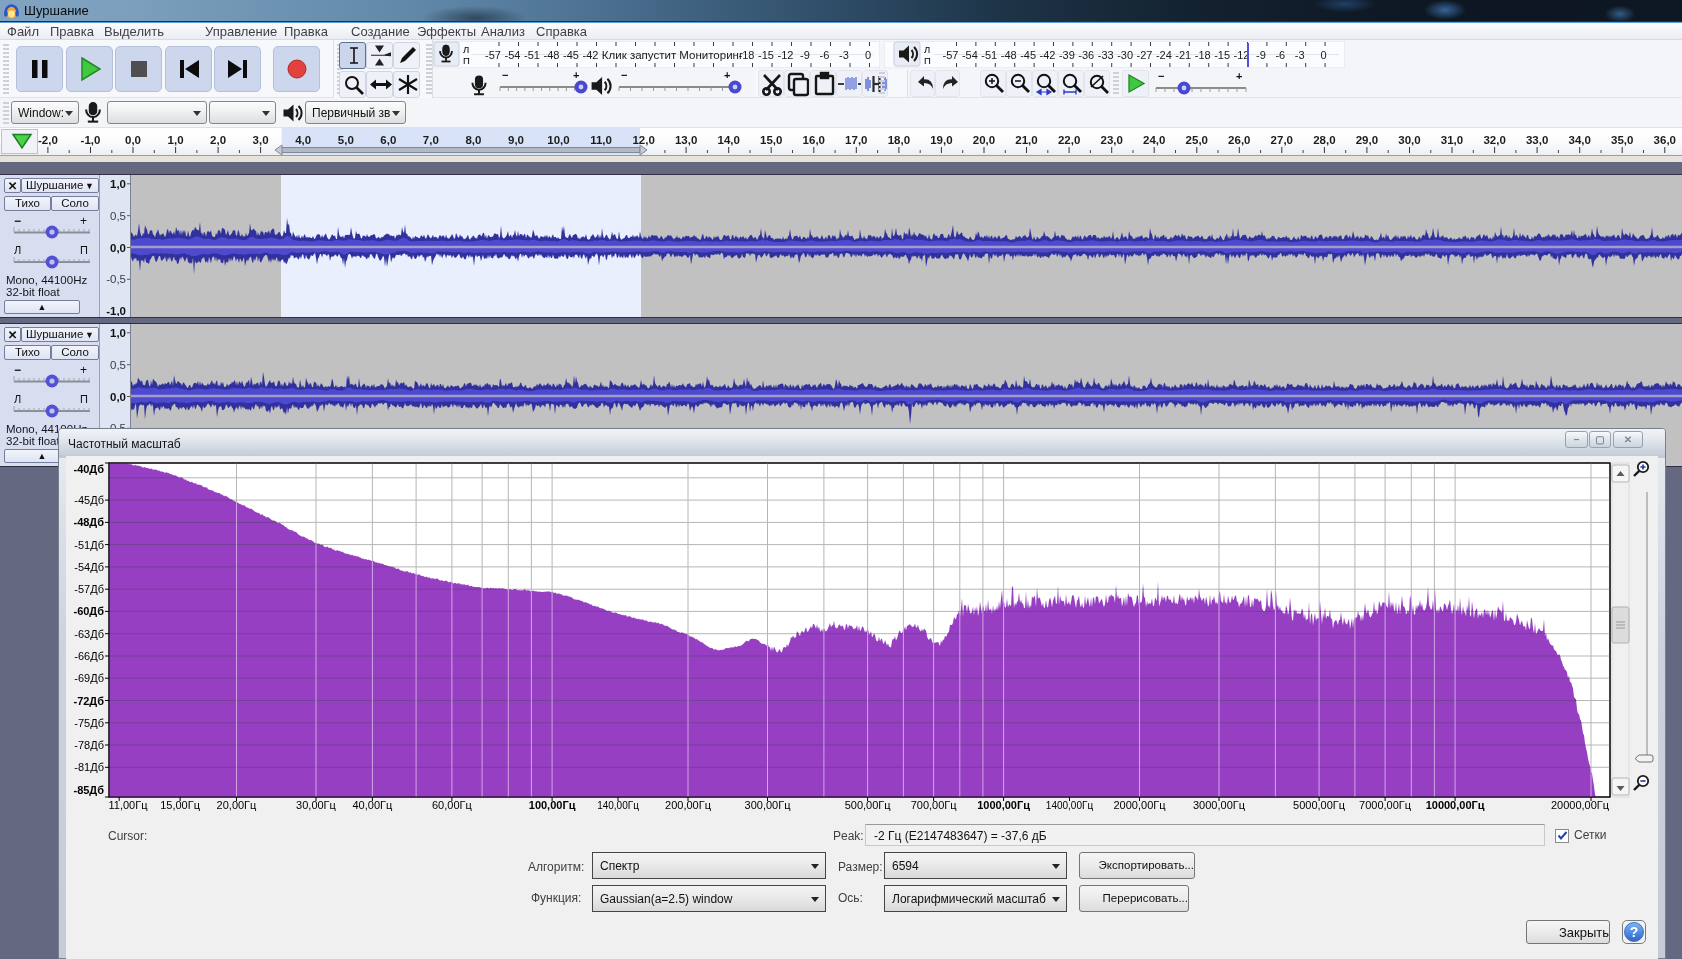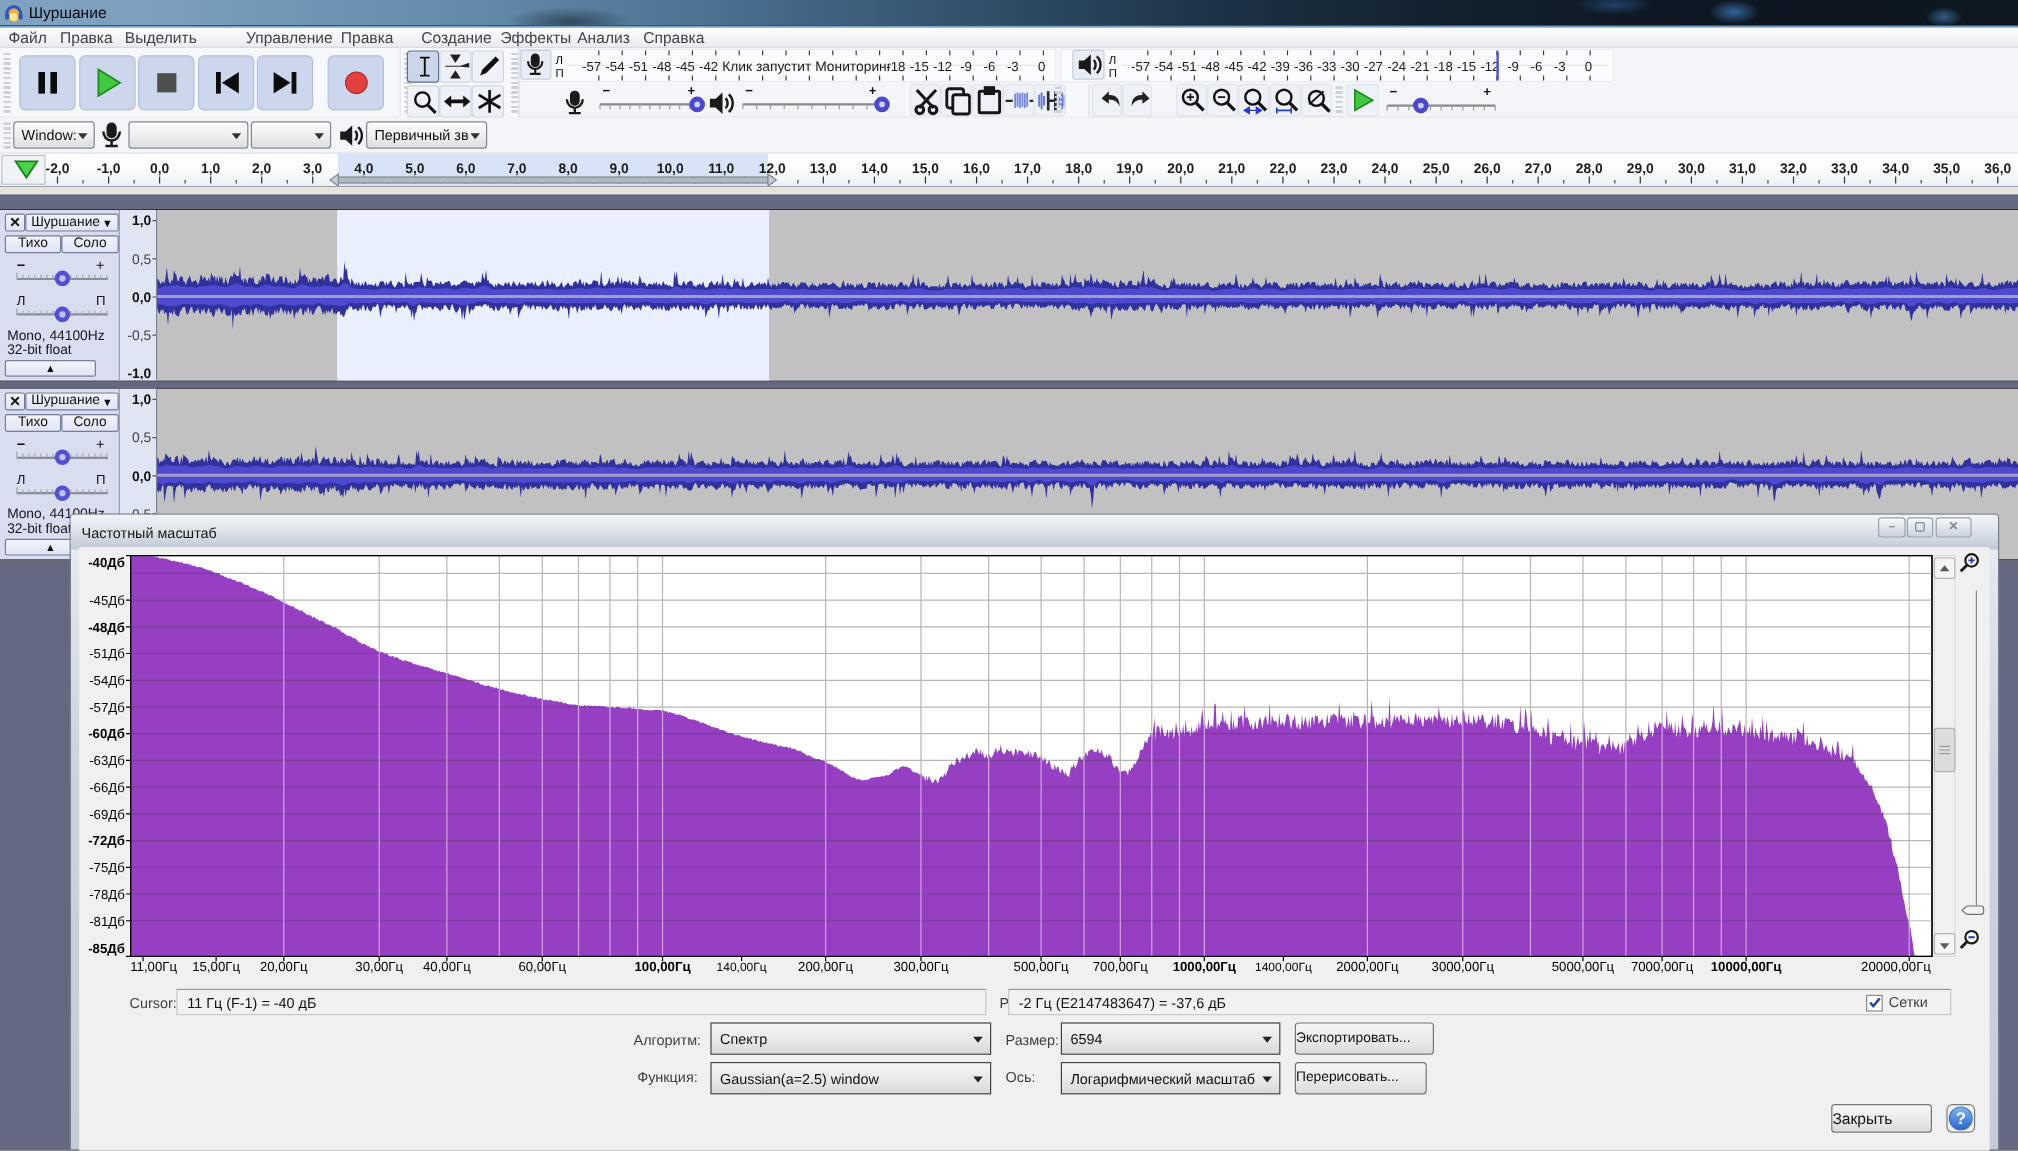--- a/index.html
+++ b/index.html
@@ -27,21 +27,21 @@
 .truler{left:100px;top:0;width:31px;height:142px;background:#e0e5f4;border-right:1px solid #7d8194}
 .tbtn2{background:linear-gradient(180deg,#f2f4fb,#dfe4f4);border:1px solid #767e9b;border-radius:2px;font-size:11.5px;color:#111;text-align:center}
 #dialog{left:58px;top:428px;width:1608px;height:531px;background:linear-gradient(180deg,#edf0f4 0%,#dde2e9 15%,#ccd3de 40%,#c5ccd8 100%);border:1px solid #767f8d;border-radius:4px 4px 0 0;box-shadow:inset 0 1px 0 #f6f8fa}
 #dlgtitle{left:68px;top:437px;font-size:12px;color:#15161a}
 .winbtn{top:431px;height:17px;background:linear-gradient(180deg,#f8fafc,#dfe5ec 50%,#ccd4de);border:1px solid #98a2ae;border-radius:3px;color:#7c8894;font-size:10px;text-align:center;line-height:15px;font-weight:bold}
 #dlgclient{left:66px;top:456px;width:1592px;height:503px;background:#f0f0f0}
 .lbl{font-size:12px;color:#404040;white-space:nowrap}
 .tbox{background:#f1f1f1;border:1px solid #c9c9c9;border-top-color:#9a9a9a;font-size:12px;color:#111;padding:3.5px 0 0 8px;white-space:nowrap}
 .cbo{background:linear-gradient(180deg,#f4f4f4,#e9e9e9 50%,#d8d9da);border:1px solid #454545;font-size:12px;color:#111;padding:5.5px 16px 0 7px;white-space:nowrap;overflow:hidden}
 .cbo:after{content:"";position:absolute;right:6px;top:11px;border:4.5px solid transparent;border-top:5.5px solid #222}
-.pbtn{background:linear-gradient(180deg,#f6f6f6,#ebebeb 50%,#dcdcdc);border:1px solid #757575;border-radius:3px;font-size:11.5px;color:#111;text-align:left;padding-top:3.5px}
+.pbtn{background:linear-gradient(180deg,#f6f6f6,#ebebeb 50%,#dcdcdc);border:1px solid #757575;border-radius:3px;font-size:11.5px;color:#111;text-align:right;padding-top:3.5px}
 </style></head><body>
 <div id="app">
     <div id="titlebar"></div>
     <svg style="left:3px;top:3px" width="17" height="17">
       <circle cx="8.5" cy="9.5" r="6" fill="#f4a73c"></circle>
       <circle cx="8.5" cy="11" r="3.4" fill="#fde68c"></circle>
       <path d="M2.5 9.5 a6 7 0 0 1 12 0" stroke="#2b57c0" stroke-width="2.6" fill="none"></path>
       <rect x="1.2" y="8" width="3.4" height="5.5" rx="1.5" fill="#2b57c0"></rect>
       <rect x="12.4" y="8" width="3.4" height="5.5" rx="1.5" fill="#2b57c0"></rect>
     </svg>
@@ -839,23 +839,22 @@
       <circle cx="1577" cy="9" r="5.2" fill="#fff" stroke="#1a1a1a" stroke-width="1.8"></circle>
       <line x1="1573.2" y1="12.8" x2="1568" y2="18" stroke="#1a1a1a" stroke-width="2.4"></line>
       <path d="M1574.4 9h5.2 M1577 6.4v5.2" stroke="#2233bb" stroke-width="1.6" fill="none"></path>
       <circle cx="1577" cy="323" r="5.2" fill="#fff" stroke="#1a1a1a" stroke-width="1.8"></circle>
       <line x1="1573.2" y1="326.8" x2="1568" y2="332" stroke="#1a1a1a" stroke-width="2.4"></line>
       <path d="M1574.4 323h5.2 " stroke="#2233bb" stroke-width="1.6" fill="none"></path>
       <line x1="1581" y1="34" x2="1581" y2="300" stroke="#8a8a8a"></line>
       <path d="M1573 297 h12 a2 2 0 0 1 2 2 v3 a2 2 0 0 1 -2 2 h-12 l-4 -3.5 z" fill="#f2f2f2" stroke="#707070"></path>
     </svg>
     <div class="lbl" style="left:108px;top:829px">Cursor:</div>
-    <div class="tbox" style="left:147px;top:824px;width:675px;height:22px">11 Гц (F-1) = -40 дБ</div>
     <div class="lbl" style="left:833px;top:829px">Peak:</div>
-    <div class="tbox" style="left:840px;top:824px;width:786px;height:22px">-2 Гц (E2147483647) = -37,6 дБ</div>
+    <div class="tbox" style="left:865px;top:824px;width:680px;height:22px">-2 Гц (E2147483647) = -37,6 дБ</div>
     <div style="left:1555px;top:829px;width:14px;height:14px;background:#fff;border:1px solid #8a8a8a"></div>
     <svg style="left:1556px;top:829px" width="13" height="13">
       <path d="M2.5 6.5 L5 9.5 L10.5 3" stroke="#2242aa" stroke-width="2" fill="none"></path>
     </svg>
     <div class="lbl" style="left:1574px;top:828px">Сетки</div>
     <div class="lbl" style="left:528px;top:860px">Алгоритм:</div>
     <div class="cbo" style="left:592px;top:852px;width:234px;height:27px">Спектр</div>
     <div class="lbl" style="left:838px;top:860px">Размер:</div>
     <div class="cbo" style="left:884px;top:852px;width:183px;height:27px">6594</div>
     <div class="pbtn" style="left:1079px;top:852px;width:116px;height:27px;padding-top:6px">Экспортировать...</div>

